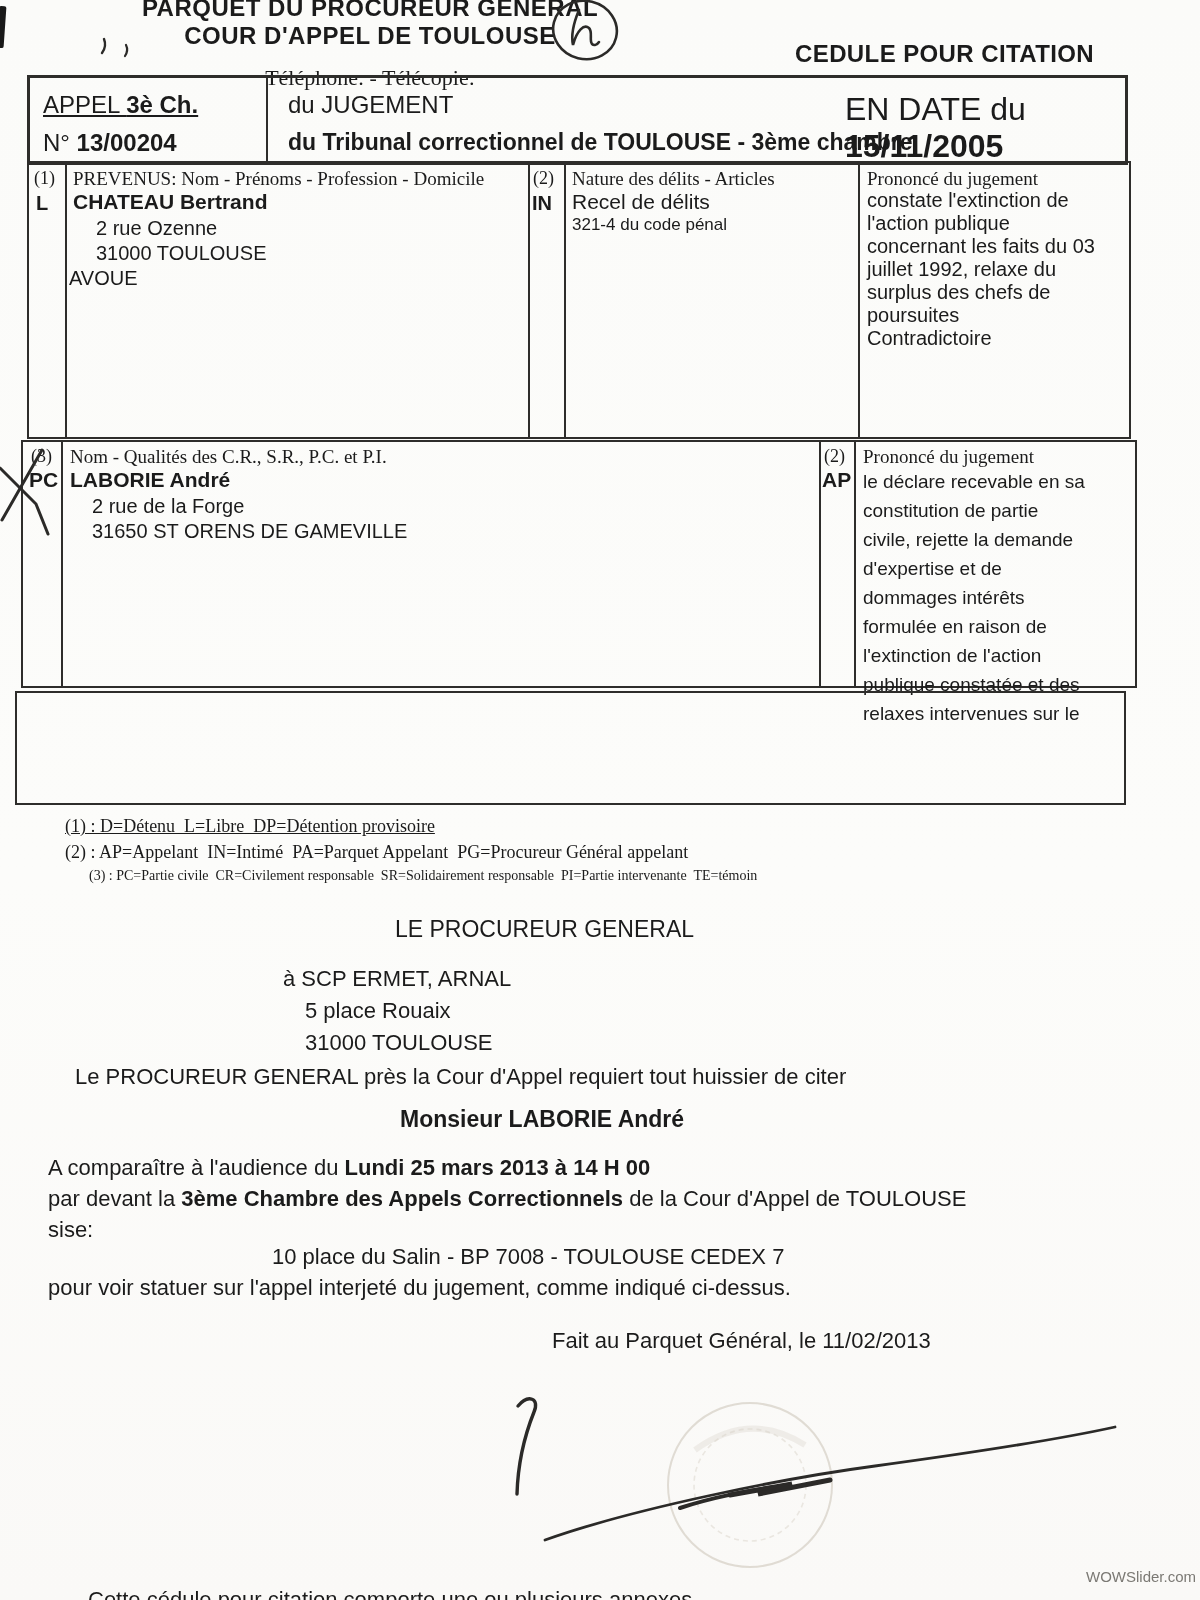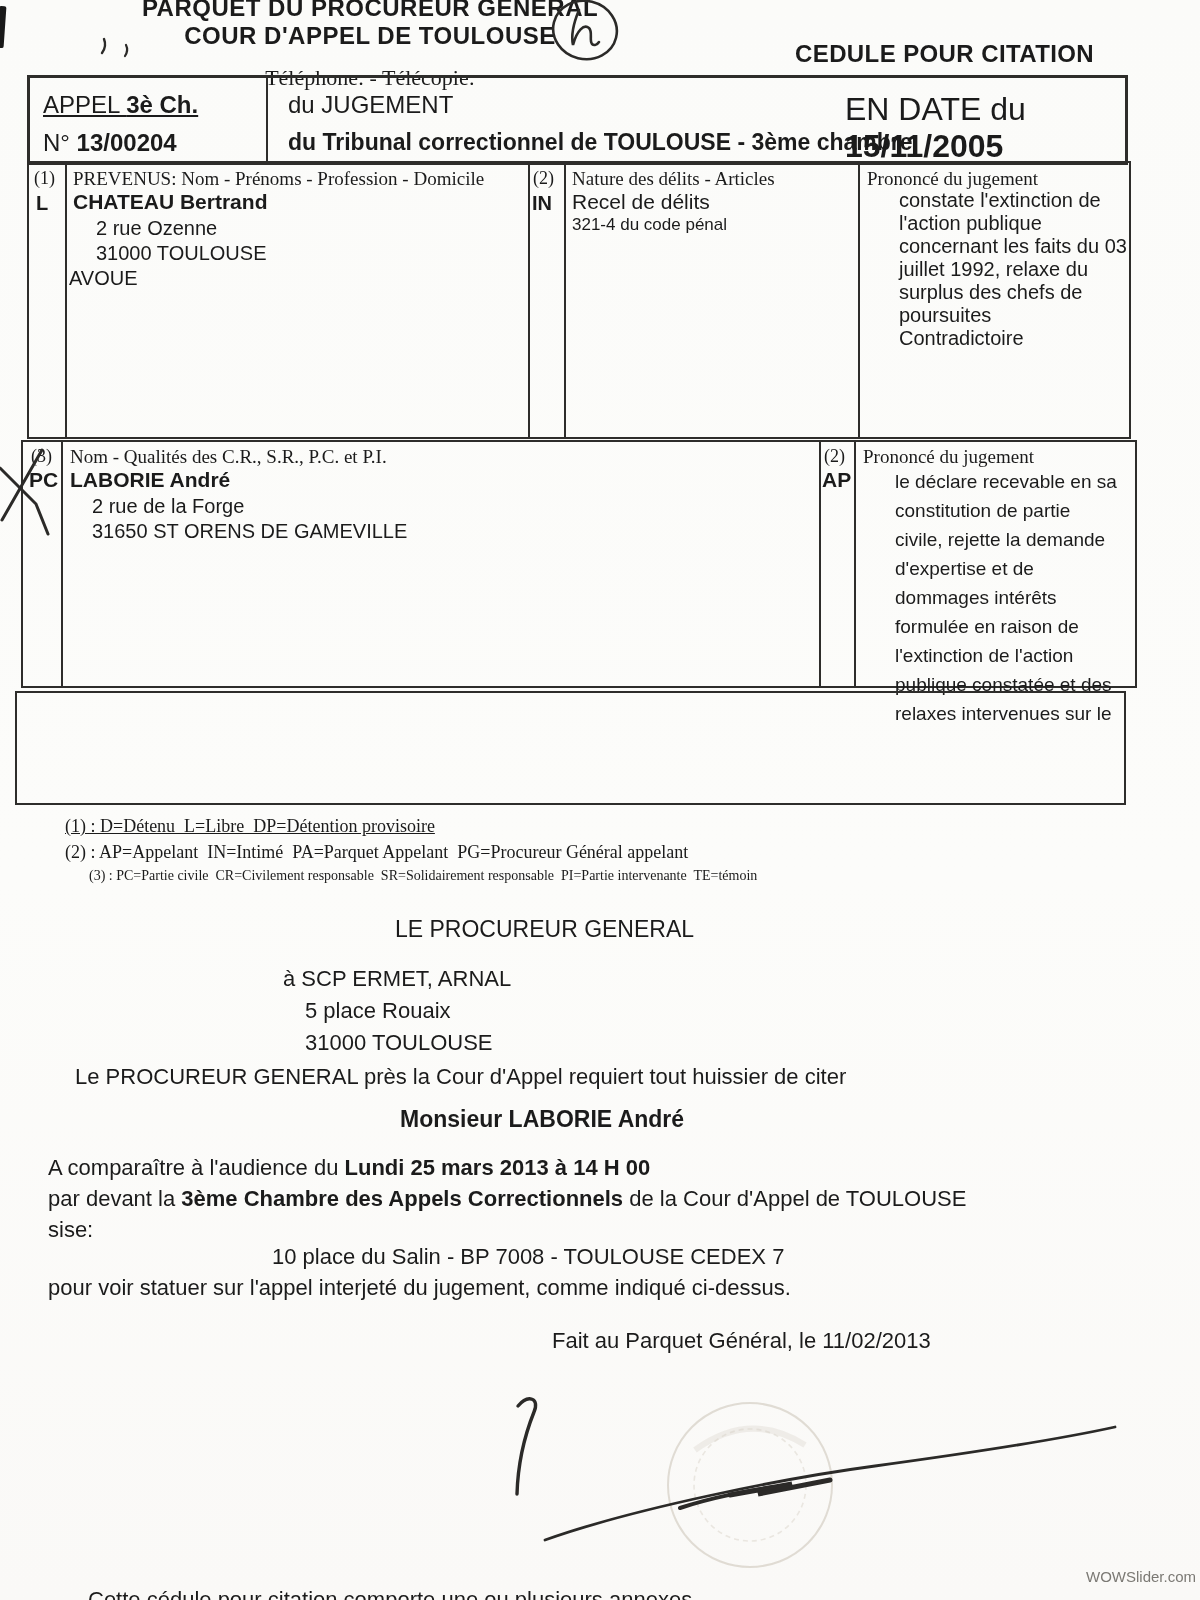--- a/index.html
+++ b/index.html
@@ -7,21 +7,21 @@
     position:relative;
     width:1200px;height:1600px;
     background:linear-gradient(180deg,#fbfbf9 0%,#fcfcfa 55%,#faf9f7 100%);
     overflow:hidden;
     font-family:"Liberation Sans",sans-serif;
     color:#1b1b1b;
   }
   .abs{position:absolute;}
   .serif{font-family:"Liberation Serif",serif;}
   .b{font-weight:bold;}
-  .pre{white-space:pre-line;margin-left:32px;}
+  .pre{white-space:pre-line;}
   .prew{white-space:pre-wrap;}
   .box{position:absolute;border:2px solid #2e2d2b;}
   .vline{position:absolute;width:2px;background:#2e2d2b;top:0;bottom:0;}
   .cellhead{font-family:"Liberation Serif",serif;font-size:19px;}
   .scan-streak{position:absolute;background:#191919;border-radius:2px;}
   svg{display:block;}
   .ink{stroke:#2b2a28;fill:none;stroke-linecap:round;}
 </style>
 </head>
 <body>

